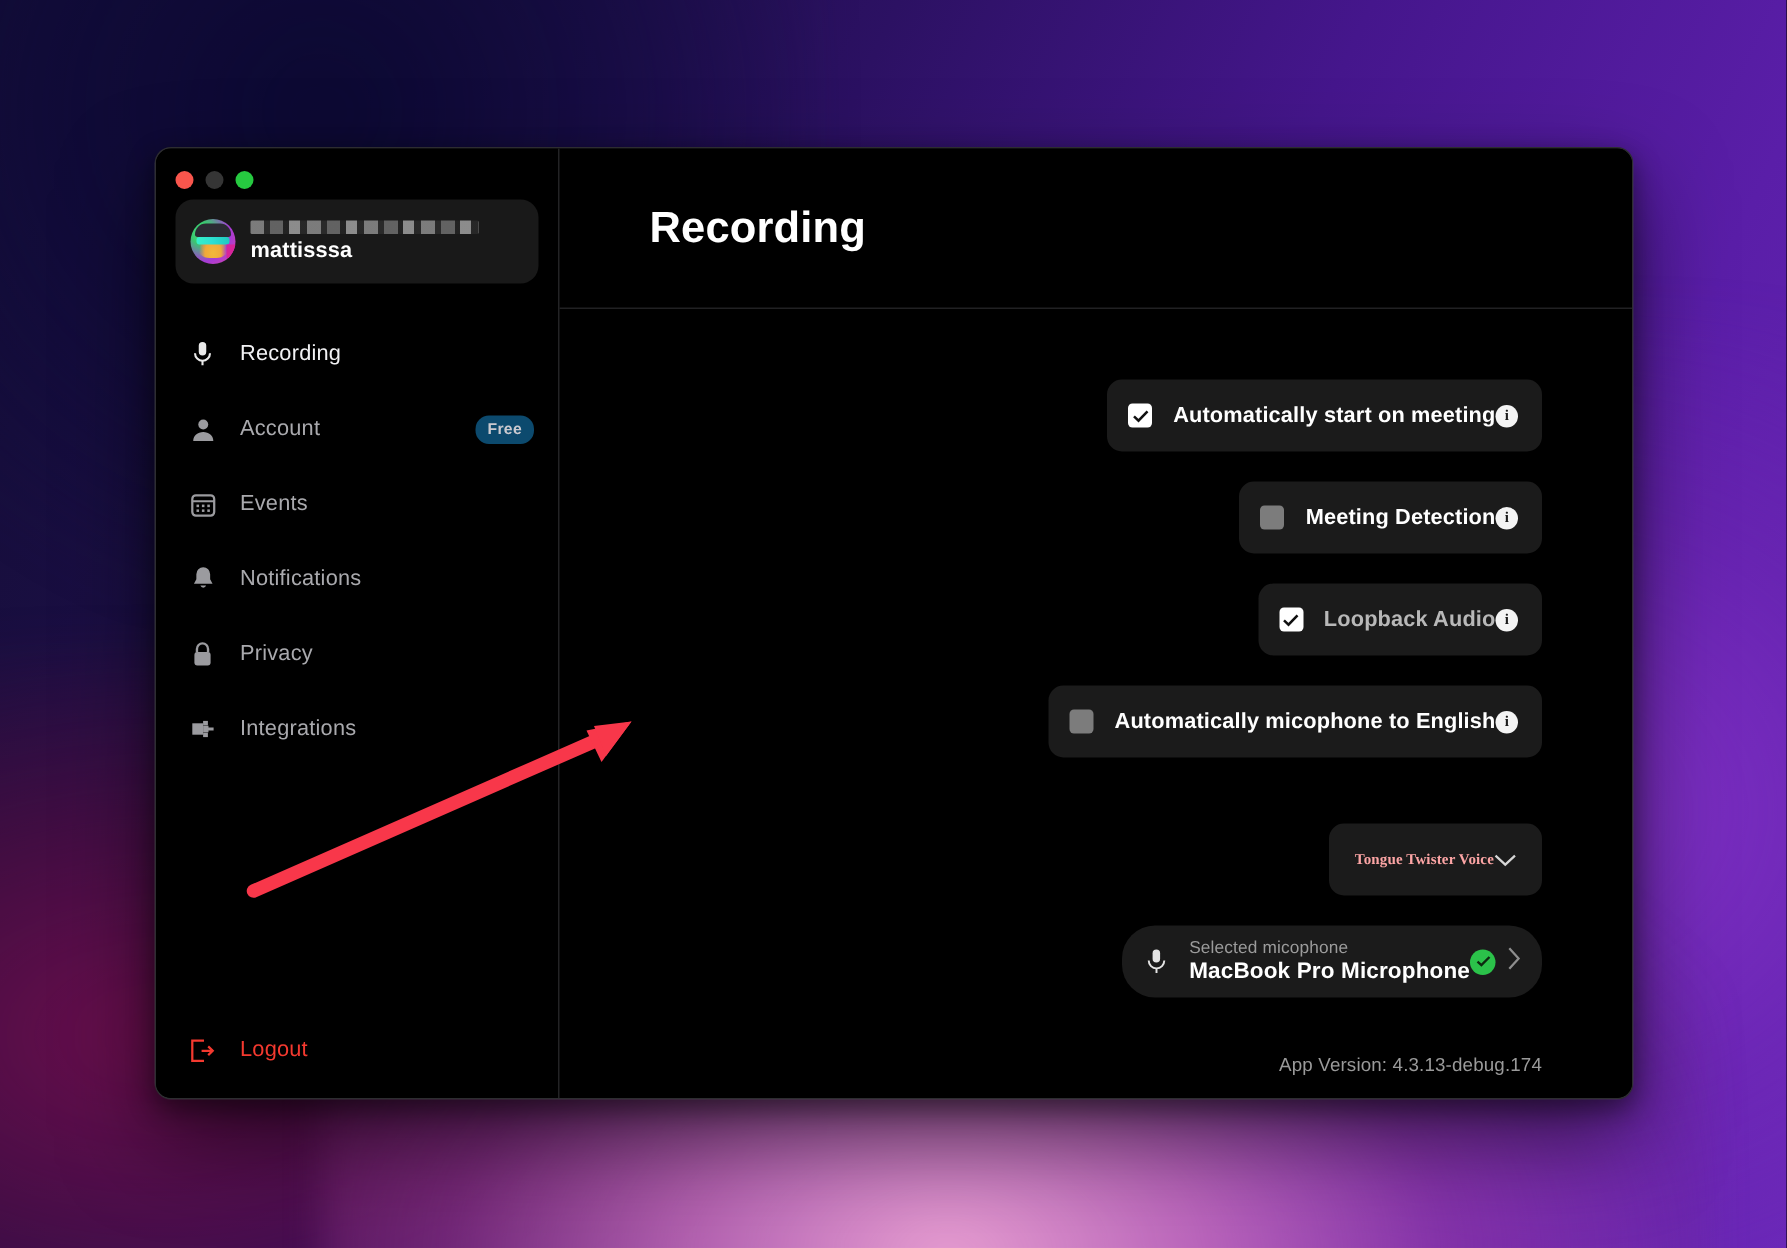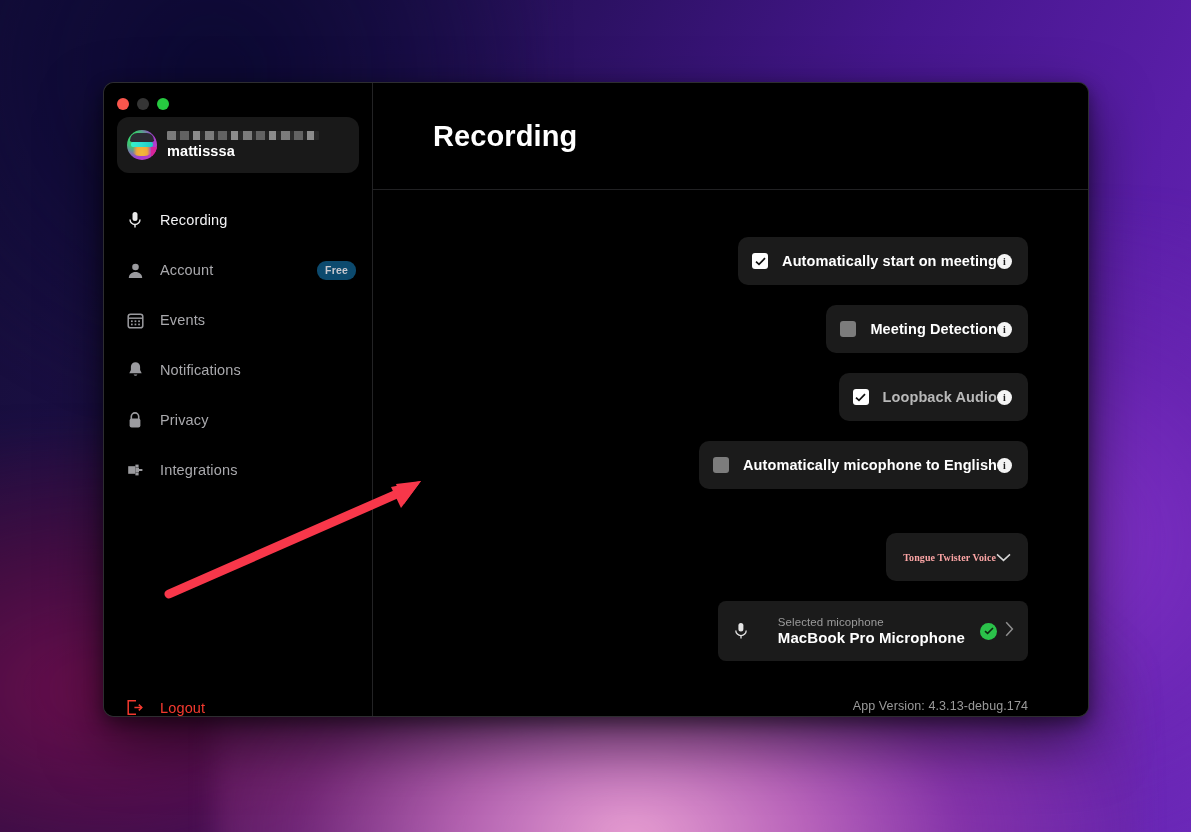--- a/index.html
+++ b/index.html
@@ -50,21 +50,21 @@
     left: -10%; top: -30%;
     width: 56%; height: 78%;
     background: radial-gradient(ellipse at 50% 50%,
       rgba(10,8,48,0.88) 0%, rgba(14,10,56,0.50) 44%, rgba(20,14,70,0) 76%);
     filter: blur(14px);
   }
 
   
   .window {
     position: absolute;
-    left: 103px; top: 82px;
+    left: 103px; top: 98px;
     width: 986px; height: 635px;
     background: #000000;
     border-radius: 11px;
     border: 1px solid rgba(150,150,160,0.30);
     box-shadow: 0 26px 60px rgba(0,0,0,0.55), 0 6px 18px rgba(0,0,0,0.45);
     display: flex;
     overflow: hidden;
   }
 
   
@@ -189,21 +189,21 @@
     font-weight: 700;
     border-radius: 9px;
     padding: 3px 8px 4px 8px;
     letter-spacing: 0.2px;
   }
 
   .logout {
     margin-top: auto;
     height: 64px;
     display: flex;
-    align-items: flex-end;
+    align-items: center;
     padding: 0 16px 0 22px;
     gap: 16px;
     cursor: default;
   }
   .logout-label {
     font-size: 14.5px;
     color: #f4392f;
     letter-spacing: 0.15px;
   }
 
@@ -296,28 +296,27 @@
   .select-value {
     font-size: 10px;
     font-weight: 700;
     color: #fca5a5;
     letter-spacing: 0.1px;
     font-family: Liberation Serif, serif;
   }
   .chev { margin-left: auto; display: flex; }
 
   .mic-row {
-    height: 60px;
+    height: 48px;
     background: #1b1b1b;
-    border-radius: 8px;
+    border-radius: 22px;
     display: flex;
     align-items: center;
     padding: 0 14px 0 16px;
     cursor: default;
-    gap: 15px;
   }
   .mic-icon { width: 15px; flex: 0 0 15px; display: flex; }
   .mic-text { margin-left: 14px; display: flex; flex-direction: column; gap: 1px; }
   .mic-caption { font-size: 11.5px; color: #9b9b9b; letter-spacing: 0.1px; }
   .mic-name { font-size: 15px; font-weight: 700; color: #ffffff; letter-spacing: 0.1px; }
   .mic-right { margin-left: auto; display: flex; align-items: center; gap: 8px; }
   .green-check {
     width: 17px; height: 17px;
     border-radius: 50%;
     background: #2bc24a;

